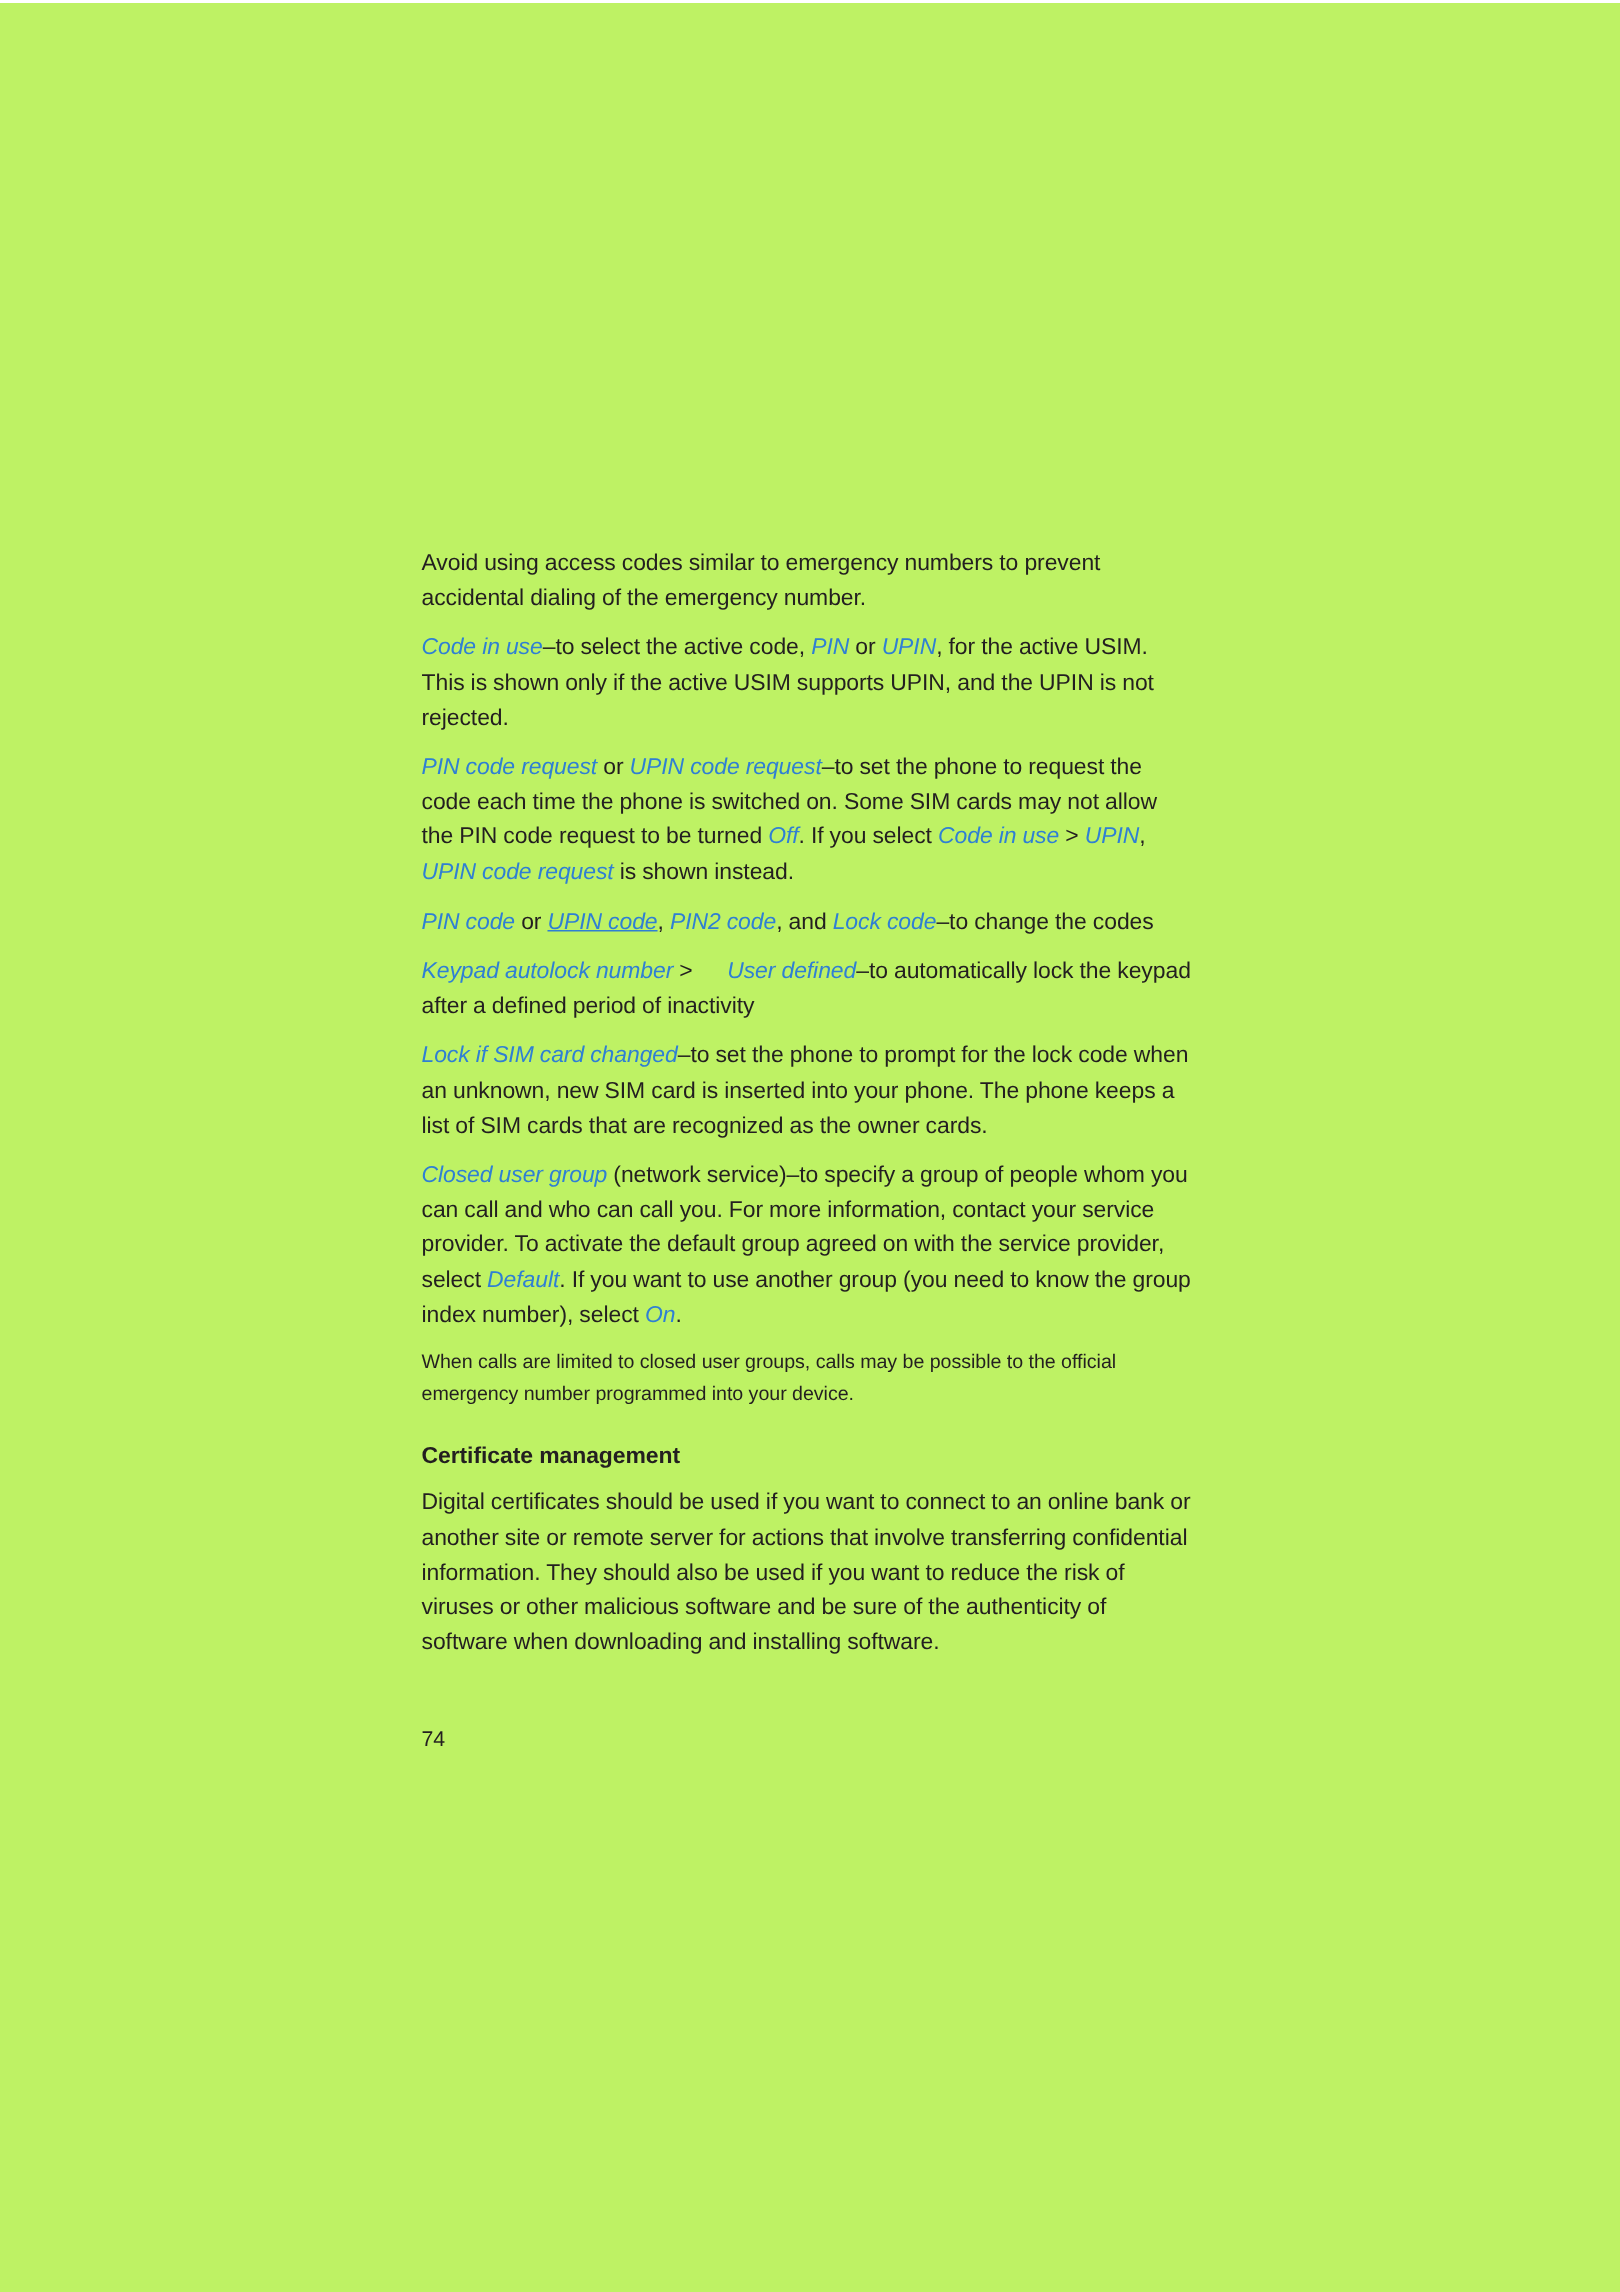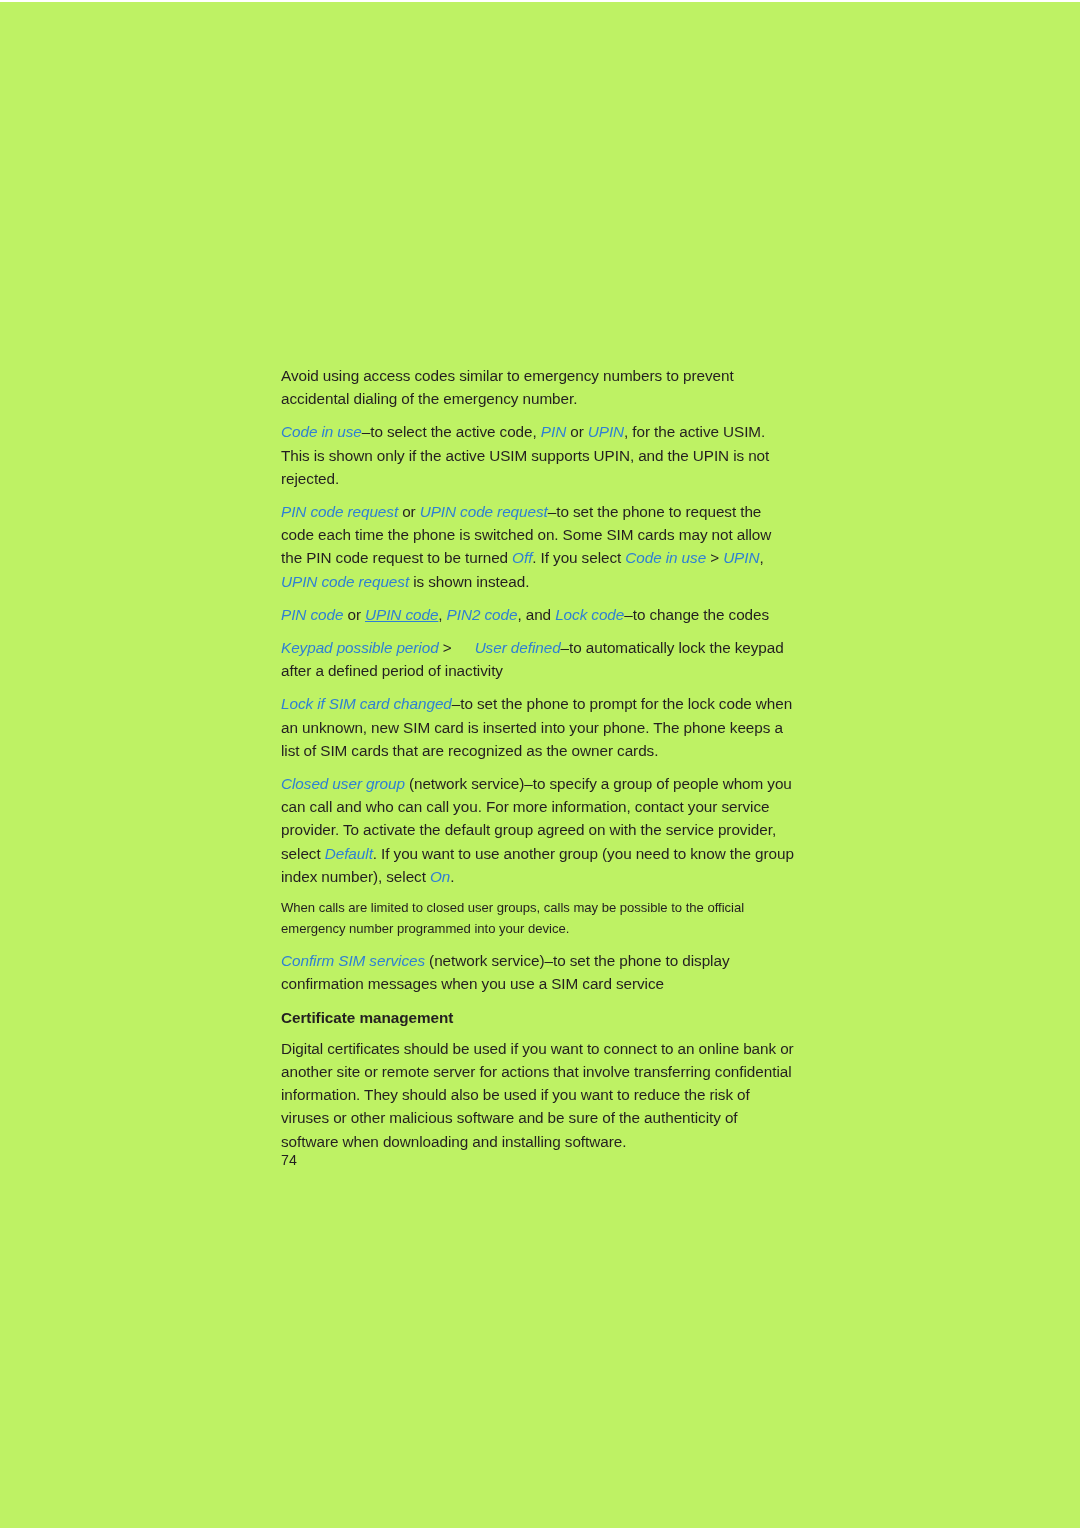--- a/index.html
+++ b/index.html
@@ -37,21 +37,21 @@
   p.body {
     margin: 0 0 10px 0;
     font-size: 15.3px;
     line-height: 23.2px;
     letter-spacing: -0.05px;
     text-align: left;
     word-spacing: -0.15px;
   }
 
   p.note {
-    margin: 0 0 10px 0;
+    margin: 0 0 20px 0;
     font-size: 13.1px;
     line-height: 20.6px;
     letter-spacing: -0.03px;
   }
 
   h3.heading {
     margin: 5px 0 8px 0;
     font-size: 15.3px;
     line-height: 23.2px;
     font-weight: bold;
@@ -77,24 +77,23 @@
 <body>
 
 <div id="page">
 
   <div id="content">
 
   <p class="body">Avoid using access codes similar to emergency numbers to prevent accidental dialing of the emergency number.</p>
       <p class="body"><i class="term" style="color: rgb(47, 127, 212);">Code in use</i>–to select the active code, <i class="term" style="color: rgb(47, 127, 212);">PIN</i> or <i class="term" style="color: rgb(47, 127, 212);">UPIN</i>, for the active USIM. This is shown only if the active USIM supports UPIN, and the UPIN is not rejected.</p>
       <p class="body"><i class="term" style="color: rgb(47, 127, 212);">PIN code request</i> or <i class="term" style="color: rgb(47, 127, 212);">UPIN code request</i>–to set the phone to request the code each time the phone is switched on. Some SIM cards may not allow the PIN code request to be turned <i class="term" style="color: rgb(47, 127, 212);">Off</i>. If you select <i class="term" style="color: rgb(47, 127, 212);">Code in use</i> &gt; <i class="term" style="color: rgb(47, 127, 212);">UPIN</i>, <i class="term" style="color: rgb(47, 127, 212);">UPIN code request</i> is shown instead.</p>
       <p class="body"><i class="term" style="color: rgb(47, 127, 212);">PIN code</i> or <i class="term" style="color: rgb(47, 127, 212); text-decoration: underline;">UPIN code</i>, <i class="term" style="color: rgb(47, 127, 212);">PIN2 code</i>, and <i class="term" style="color: rgb(47, 127, 212);">Lock code</i>–to change the codes</p>
-      <p class="body"><i class="term" style="color: rgb(47, 127, 212);">Keypad possible period</i> &gt; <i class="term" style="color: rgb(47, 127, 212); margin-left: 19px;">User defined</i>–to automatically lock the keypad after a defined period of inactivity</p>
+      <p class="body"><i class="term" style="color: rgb(47, 127, 212);">Keypad autolock number</i> &gt; <i class="term" style="color: rgb(47, 127, 212); margin-left: 19px;">User defined</i>–to automatically lock the keypad after a defined period of inactivity</p>
       <p class="body"><i class="term" style="color: rgb(47, 127, 212); text-align: center;">Lock if SIM card changed</i>–to set the phone to prompt for the lock code when an unknown, new SIM card is inserted into your phone. The phone keeps a list of SIM cards that are recognized as the owner cards.</p>
       <p class="body"><i class="term" style="color: rgb(47, 127, 212);">Closed user group</i> (network service)–to specify a group of people whom you can call and who can call you. For more information, contact your service provider. To activate the default group agreed on with the service provider, select <i class="term" style="color: rgb(47, 127, 212);">Default</i>. If you want to use another group (you need to know the group index number), select <i class="term" style="color: rgb(47, 127, 212);">On</i>.</p>
       <p class="note">When calls are limited to closed user groups, calls may be possible to the official emergency number programmed into your device.</p>
-      <p class="body"><i class="term" style="color: rgb(47, 127, 212);">Confirm SIM services</i> (network service)–to set the phone to display confirmation messages when you use a SIM card service</p>
       <h3 class="heading">Certificate management</h3>
       <p class="body">Digital certificates should be used if you want to connect to an online bank or another site or remote server for actions that involve transferring confidential information. They should also be used if you want to reduce the risk of viruses or other malicious software and be sure of the authenticity of software when downloading and installing software.</p>
     </div>
 
   <div id="page-number">74</div>
 
 </div>
 
 </body></html>

